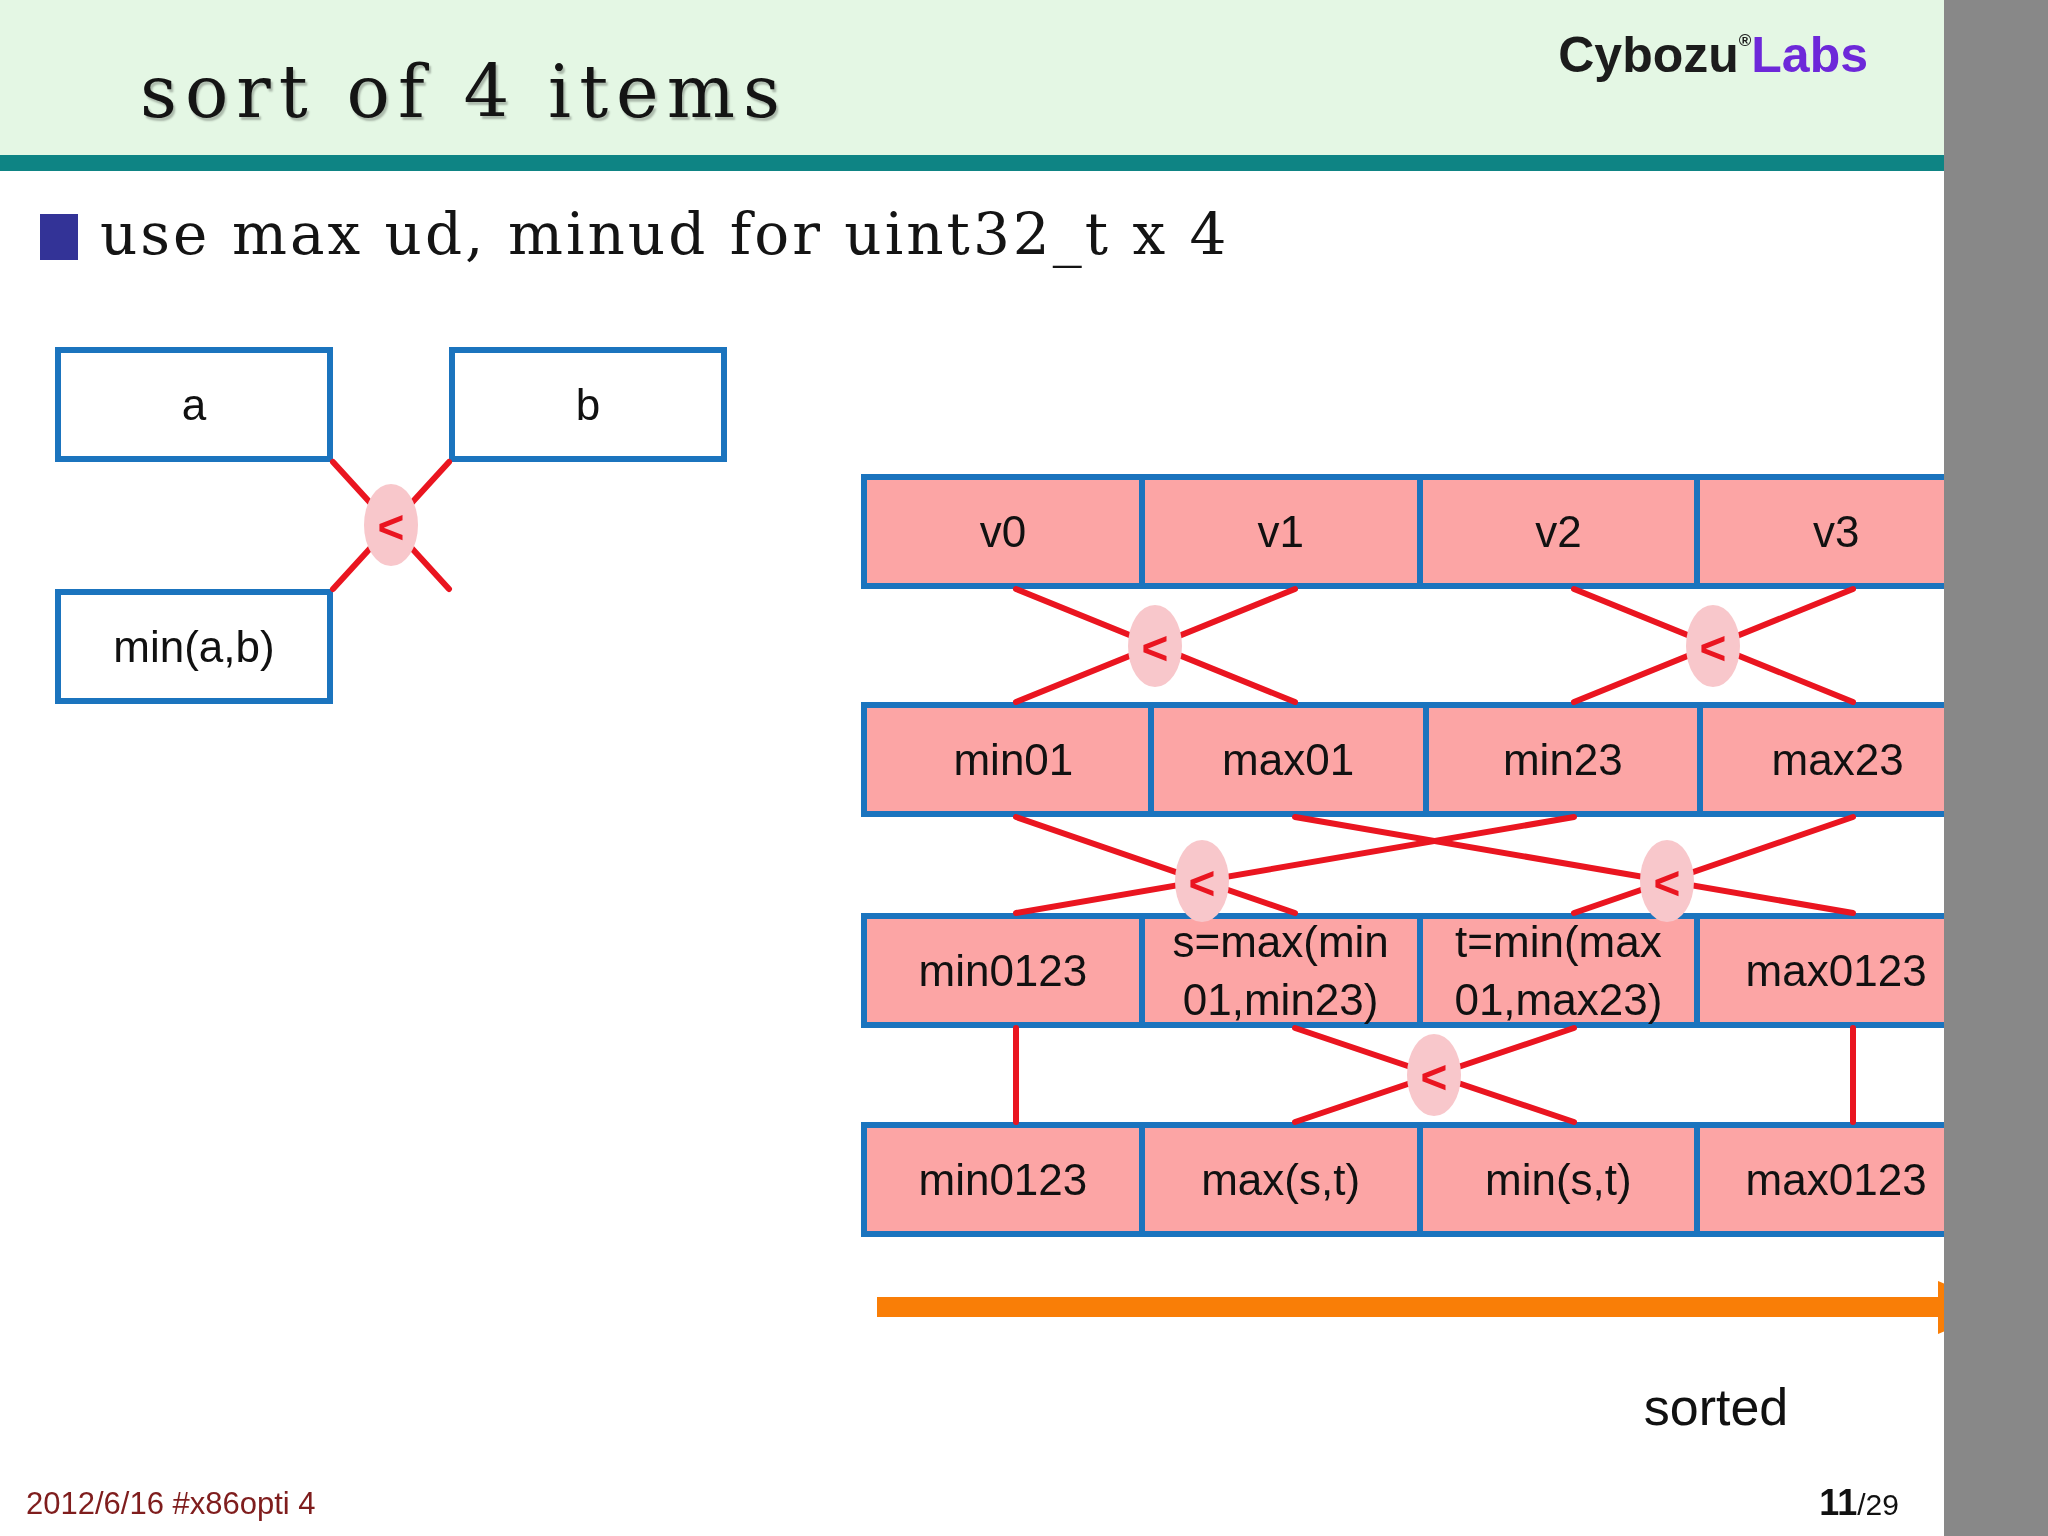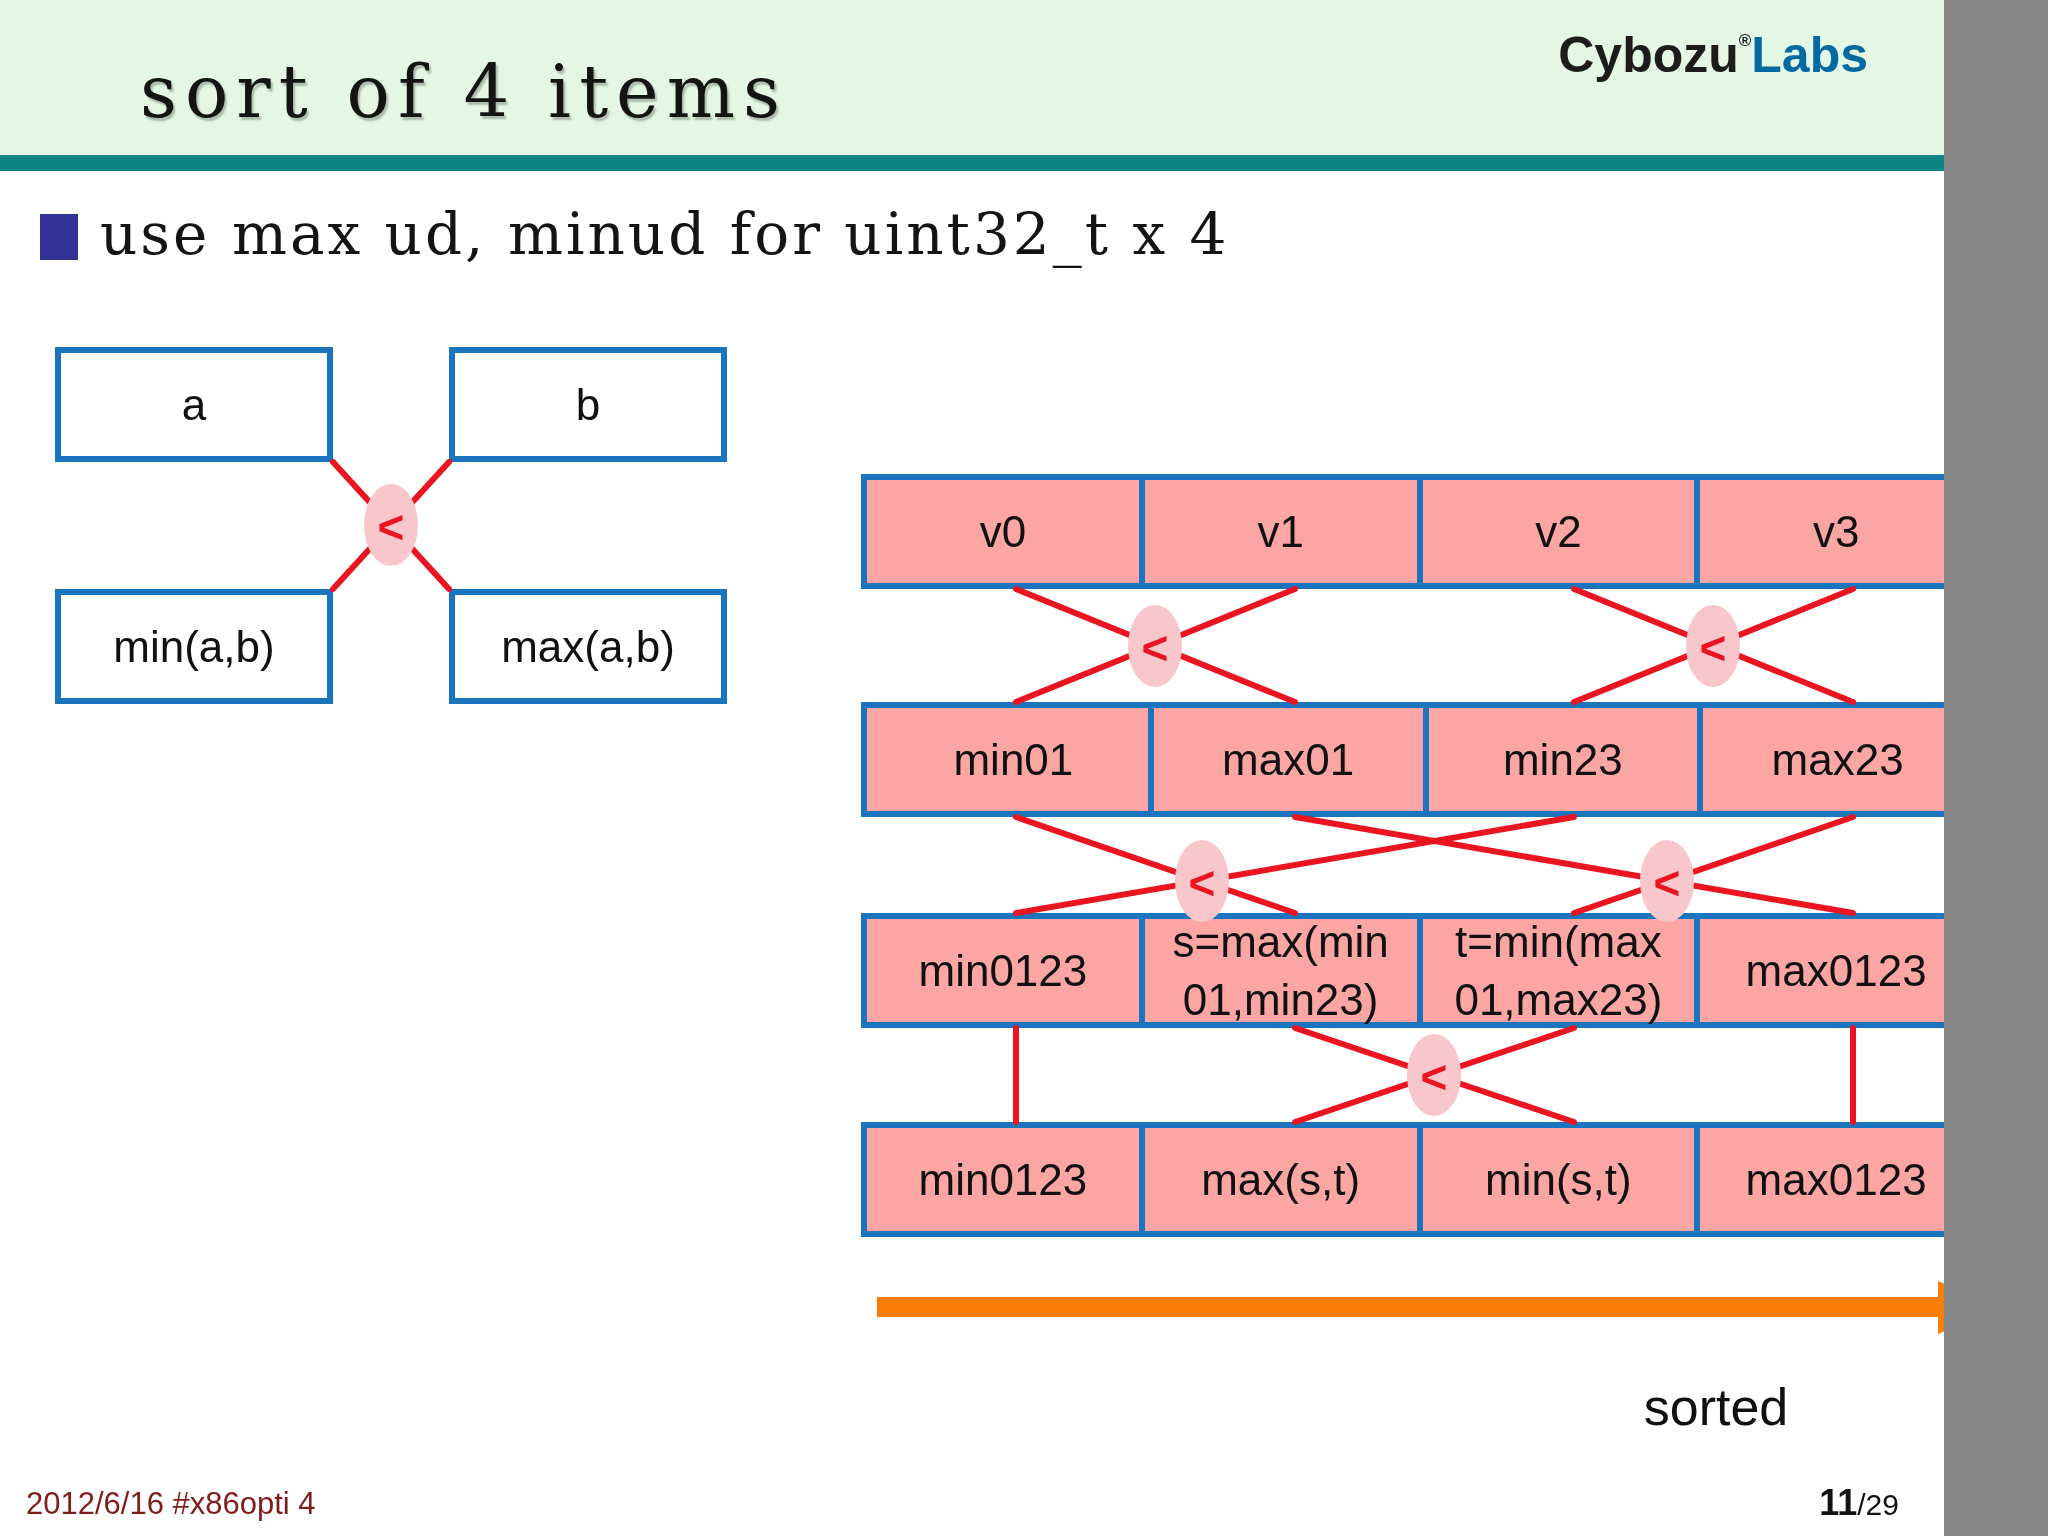--- a/index.html
+++ b/index.html
@@ -11,21 +11,21 @@
   #header-band{position:absolute;left:0;top:0;width:2048px;height:155px;background:#e4f7e4;}
   #teal-rule{position:absolute;left:0;top:155px;width:2048px;height:16px;background:#0e8484;}
   #page-title{
     position:absolute;left:140px;top:50px;font-family:"DejaVu Serif","Liberation Serif",serif;
     font-size:72px;letter-spacing:8px;color:#141414;white-space:nowrap;
     text-shadow:2px 3px 2px rgba(0,0,0,0.25);
   }
   #logo{position:absolute;top:26px;right:76px;font-weight:bold;font-size:50px;white-space:nowrap;}
   #logo .brand{color:#1c1c1c;}
   #logo .reg{font-size:17px;vertical-align:26px;color:#1c1c1c;font-weight:bold;}
-  #logo .labs{color:#0369a1;}
+  #logo .labs{color:#6d28d9;}
   
   #bullet-icon{position:absolute;left:40px;top:214px;width:38px;height:46px;background:#333397;}
   #bullet-text{
     position:absolute;left:100px;top:200px;font-family:"DejaVu Serif","Liberation Serif",serif;
     font-size:58px;letter-spacing:3px;color:#141414;white-space:nowrap;
   }
   
   .bluebox{
     position:absolute;box-sizing:border-box;border:6px solid #1b74be;background:#fff;
     display:flex;align-items:center;justify-content:center;font-size:44px;color:#111;z-index:2;
@@ -105,21 +105,20 @@
     <text class="cmp-text" x="1202" y="883">&lt;</text>
     <text class="cmp-text" x="1667" y="883">&lt;</text>
     <text class="cmp-text" x="1434" y="1077">&lt;</text>
 
     <polygon points="877,1297 1938,1297 1938,1281 2002,1307 1938,1334 1938,1317 877,1317" fill="#f97e07"></polygon>
   </svg>
 
   <div class="bluebox" id="box-a">a</div>
   <div class="bluebox" id="box-b">b</div>
   <div class="bluebox" id="box-min">min(a,b)</div>
-  <div class="bluebox" id="box-max">max(a,b)</div>
 
   <div class="row" id="row-1">
     <div class="cell">v0</div>
     <div class="cell">v1</div>
     <div class="cell">v2</div>
     <div class="cell">v3</div>
   </div>
   <div class="row" id="row-2">
     <div class="cell">min01</div>
     <div class="cell">max01</div>

